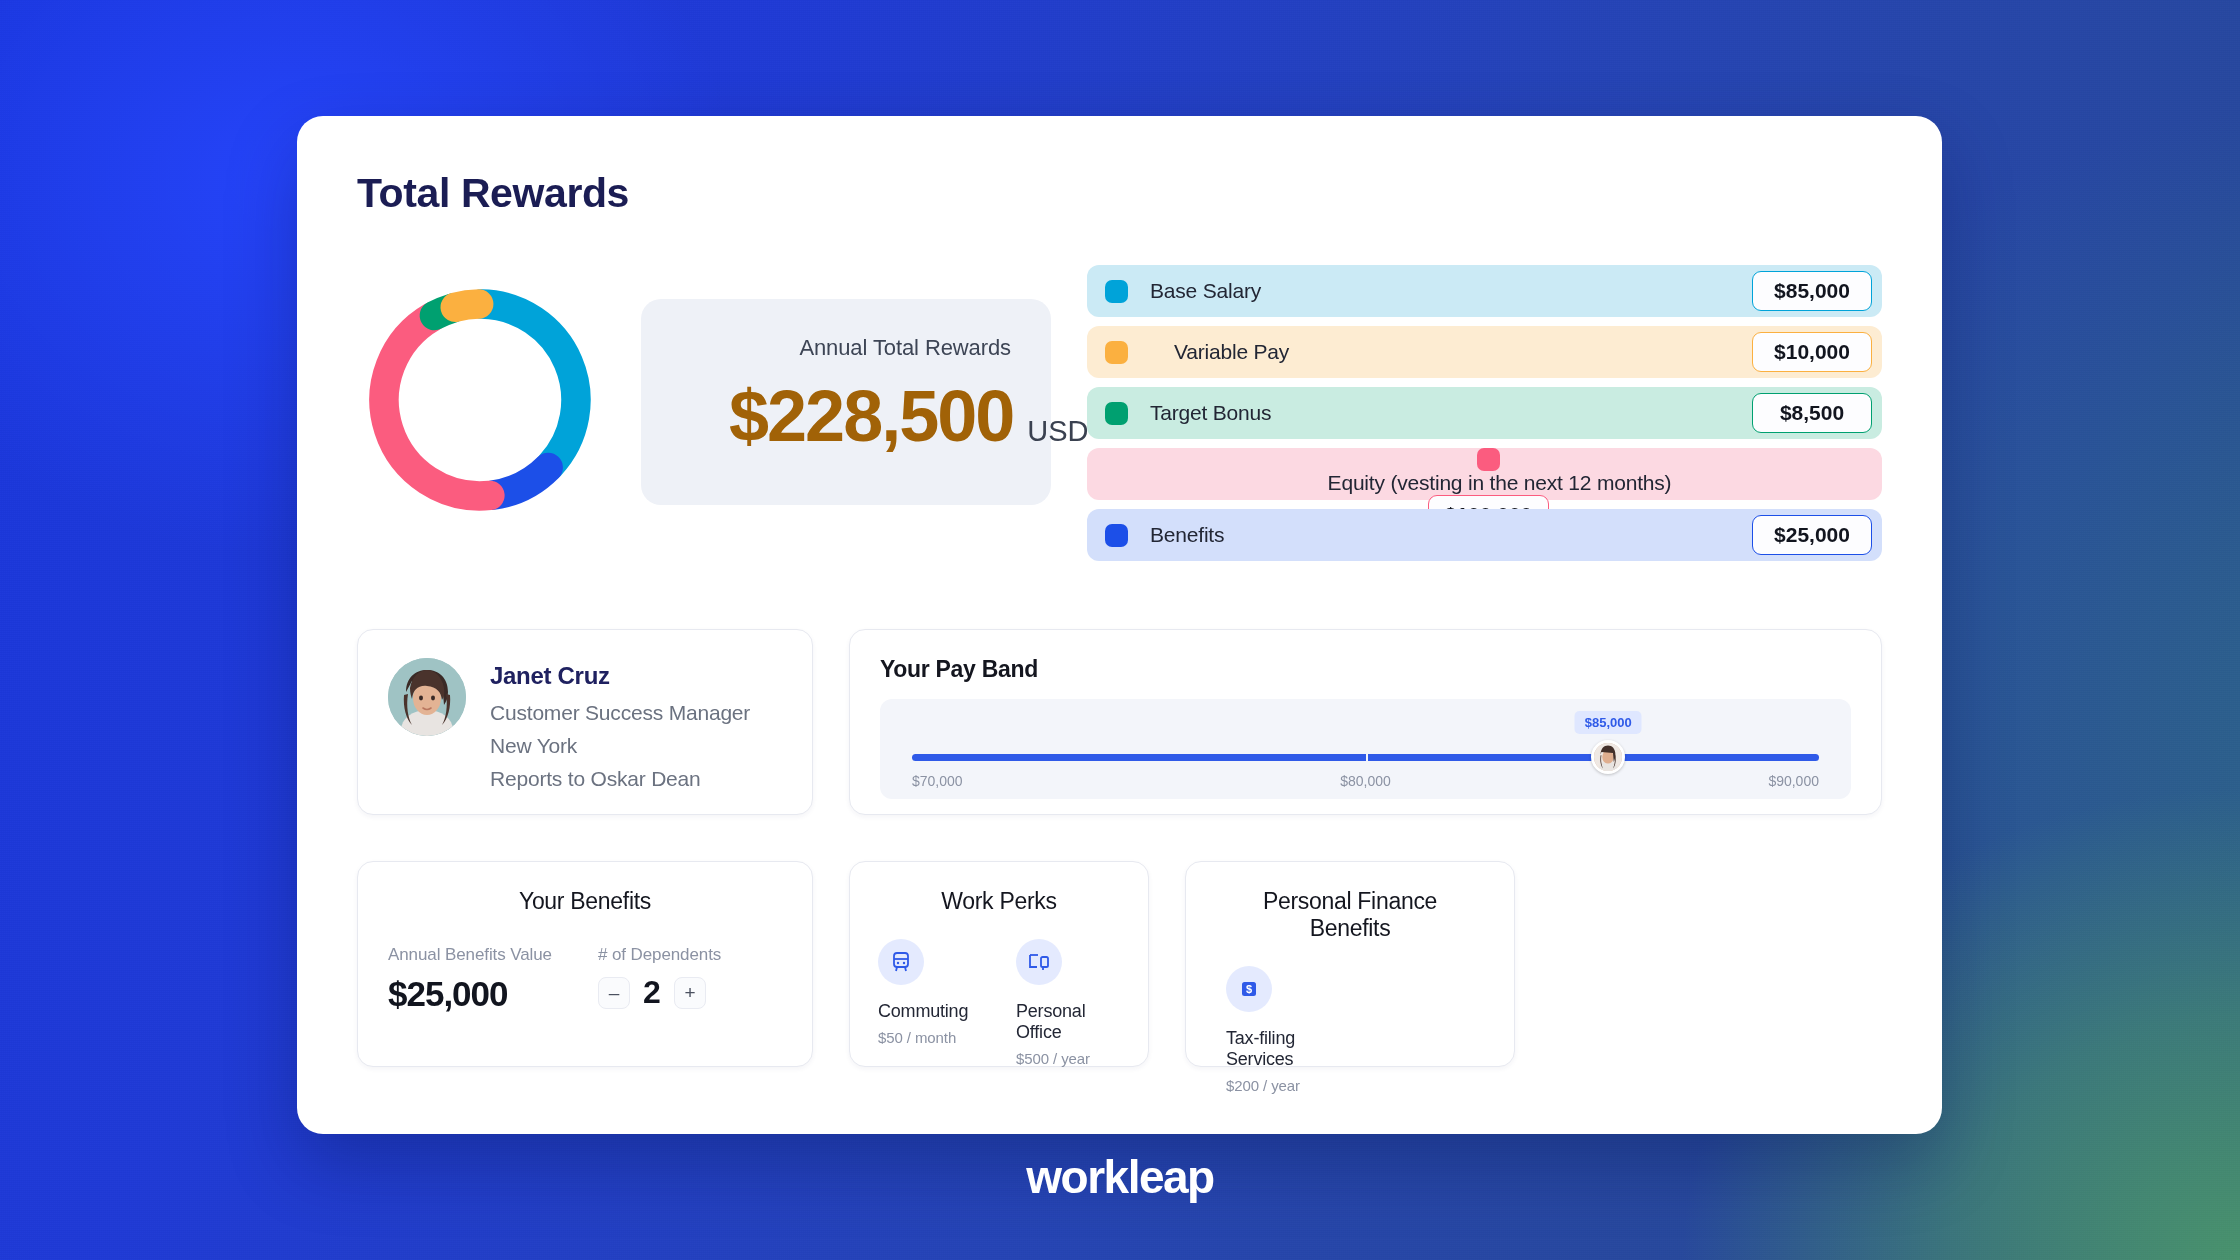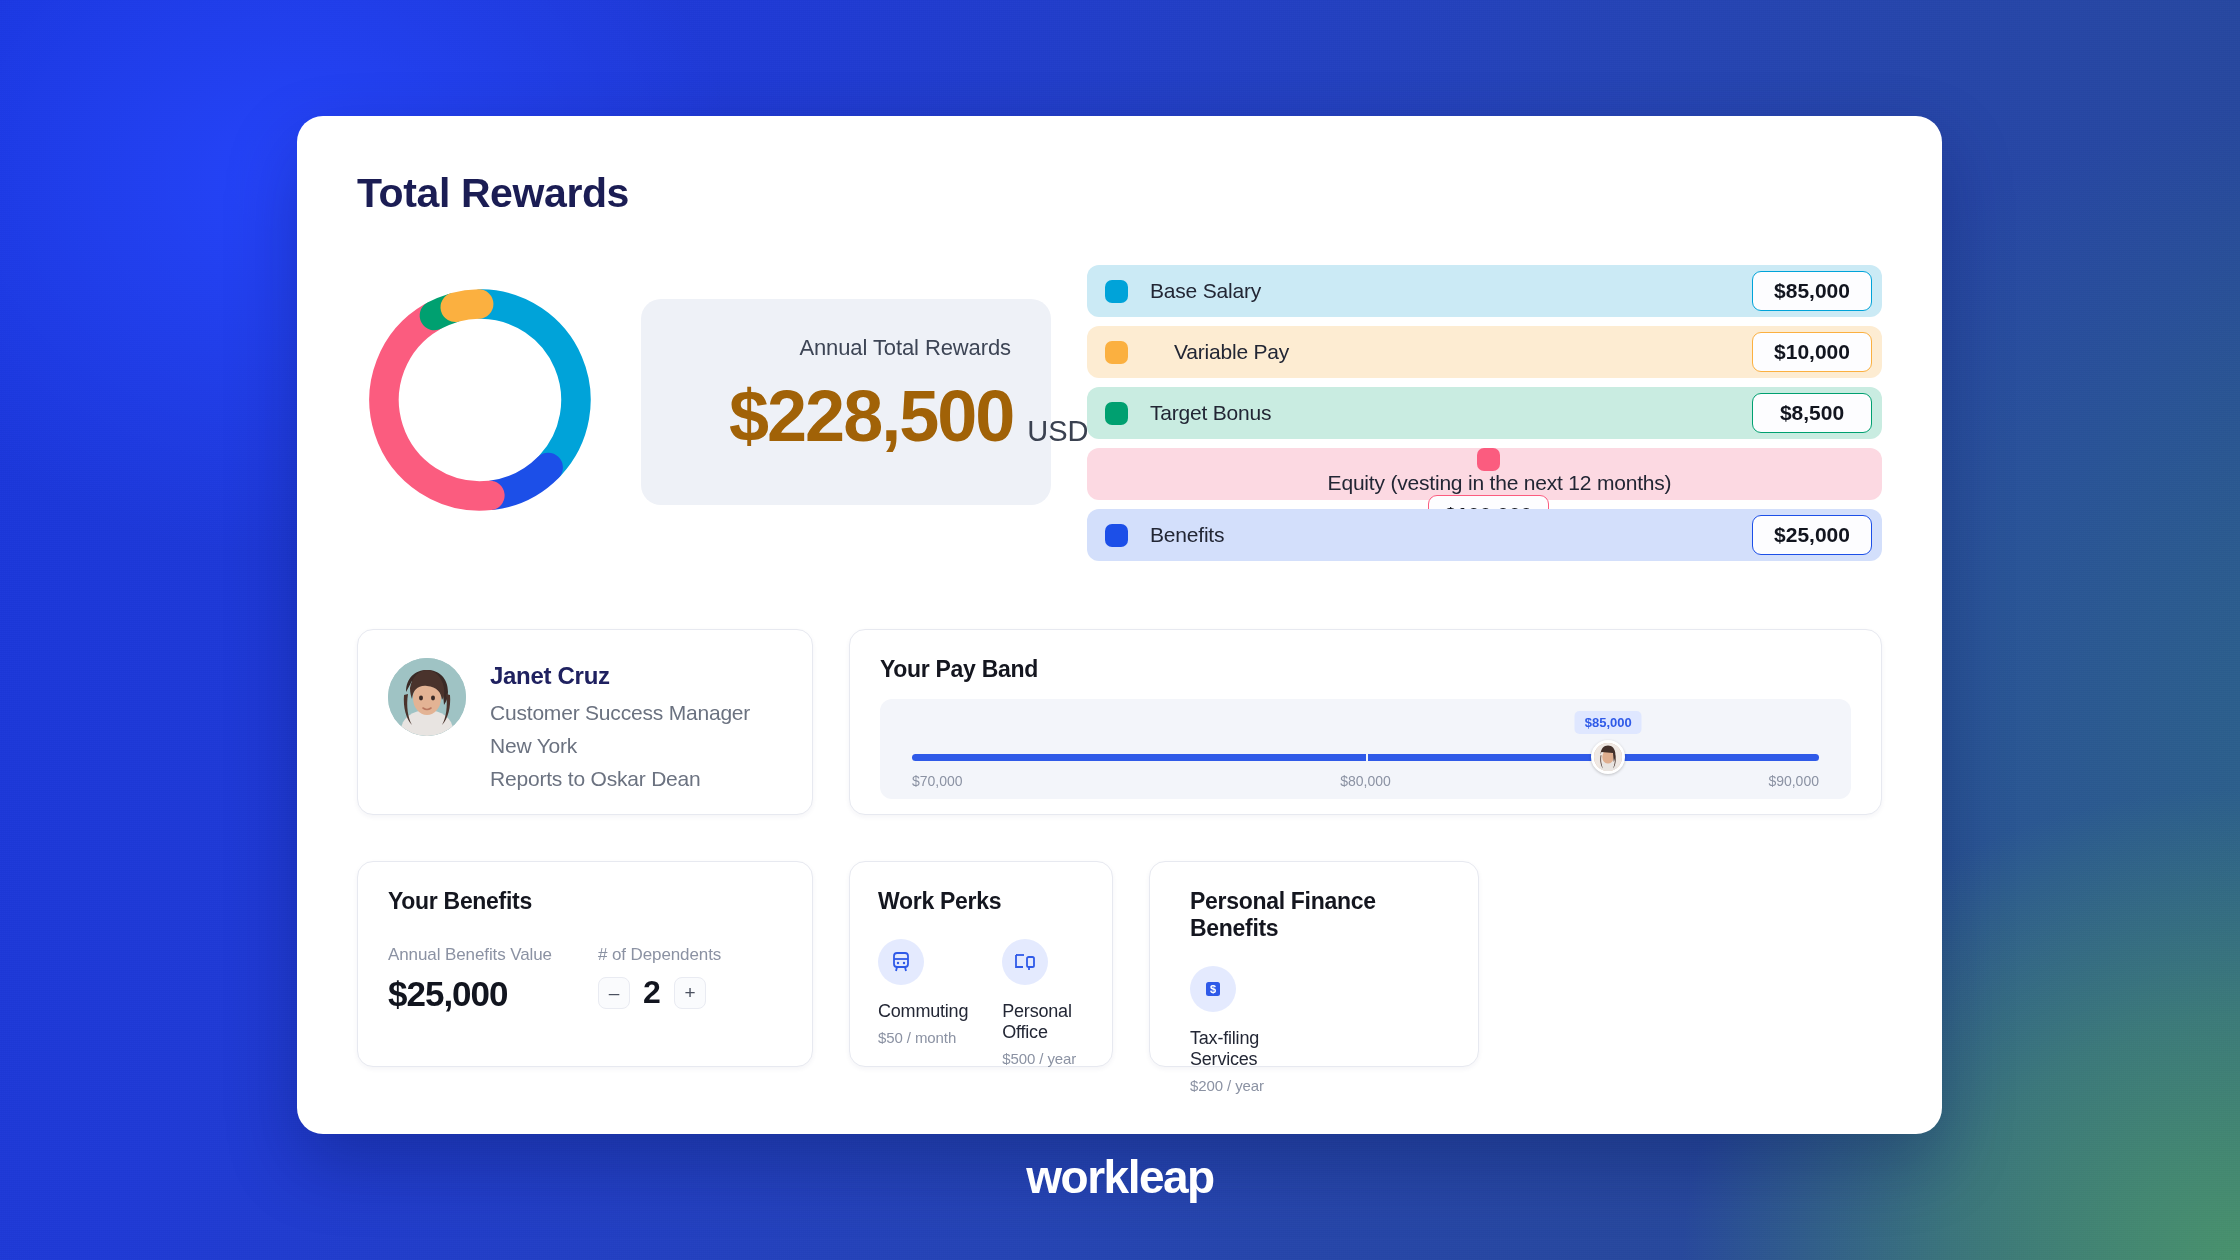--- a/index.html
+++ b/index.html
@@ -104,33 +104,33 @@
     position: absolute; left: 76%; top: 12px; transform: translateX(-50%);
     background: #dfe7ff; color: #2f5ae8; font-size: 13px; font-weight: 700;
     border-radius: 5px; padding: 4px 10px; white-space: nowrap;
   }
   .band-scale { position: absolute; left: 32px; right: 32px; top: 74px; display: flex; justify-content: space-between; }
   .band-scale span { font-size: 14px; color: #8b92a3; }
 
   
   .bottom-row { display: flex; gap: 36px; margin-top: 46px; }
   .benefits-card { width: 456px; height: 206px; padding: 26px 30px; }
-  .section-title { font-size: 23px; font-weight: 700; color: #14161f; letter-spacing: -.3px; }
+  .section-title { font-size: 23px; font-weight: 400; color: #14161f; letter-spacing: -.3px; text-align: center; }
   .benefits-body { display: flex; gap: 46px; margin-top: 30px; }
   .field-label { font-size: 17px; color: #8b92a3; margin-bottom: 9px; letter-spacing: -.1px; }
   .big-value { font-size: 35px; font-weight: 700; color: #12151f; letter-spacing: -1px; }
   .stepper { display: flex; align-items: center; gap: 9px; }
   .step-btn {
     width: 32px; height: 32px; border-radius: 8px; border: 1px solid #e9ebf2;
     background: #fafbfd; color: #4b5160; font-size: 19px; line-height: 30px;
     text-align: center; cursor: pointer;
   }
   .step-value { font-size: 32px; font-weight: 700; color: #12151f; min-width: 26px; text-align: center; }
 
-  .perks-card { width: 264px; height: 206px; padding: 26px 28px; }
+  .perks-card { width: 300px; height: 206px; padding: 26px 28px; }
   .finance-card { width: 330px; height: 206px; padding: 26px 40px; }
   .perk-grid { display: flex; gap: 34px; margin-top: 24px; }
   .perk { width: 118px; }
   .perk-icon {
     width: 46px; height: 46px; border-radius: 50%;
     background: #e4eafe; display: flex; align-items: center; justify-content: center;
     margin-bottom: 16px;
   }
   .perk-icon svg { width: 24px; height: 24px; display:block; }
   .perk-name { font-size: 18px; color: #232735; margin-bottom: 7px; letter-spacing: -.2px; }

